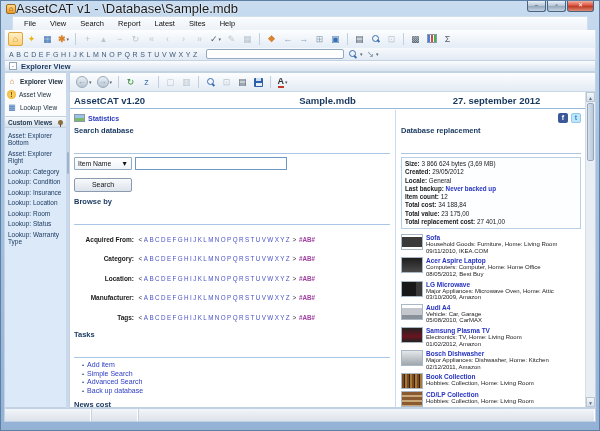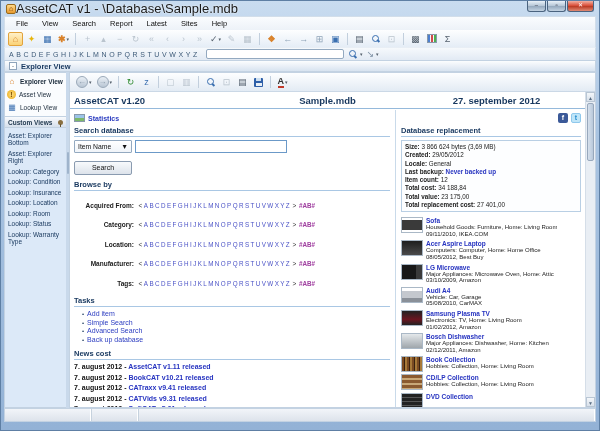--- a/index.html
+++ b/index.html
@@ -11,21 +11,21 @@
   .titlebar{ height:15px; display:flex; align-items:center; padding:0 5px; position:relative;}
   .app-ico{ width:10px; height:10px; background:linear-gradient(180deg,#FFD98A,#E89A2E);
     border:1px solid #9A6A1A; border-radius:2px; font-size:7px; line-height:8px; text-align:center; color:#7A3A00;}
   .title-text{ font-size:13px; color:#1A1A1A; margin-left:0; text-shadow:0 0 2px #fff;}
   .winbtns{ position:absolute; right:5px; top:0; display:flex;}
   .winbtn{ width:19px; height:11px; border:1px solid #4A637F; border-top:none; border-radius:0 0 3px 3px;
     background:linear-gradient(180deg,#E9F1F8,#B9C9D9 45%,#93A7BC 50%,#C3D3E2); font-size:6px; line-height:9px;
     text-align:center; color:#223; margin-left:1px;}
   .winbtn.close{ width:27px; background:linear-gradient(180deg,#F2B0A2,#D9513C 45%,#B8361F 50%,#E08A74); color:#fff;}
   
-  .menubar{ margin:0 3px; height:14px; background:linear-gradient(180deg,#FAFCFE,#EDF2F8);
+  .menubar{ margin:0 11px; height:14px; background:linear-gradient(180deg,#FAFCFE,#EDF2F8);
     border:1px solid #D2DEEA; border-bottom:none; display:flex; align-items:center; padding-left:4px;}
   .menu-item{ font-size:7.5px; color:#111; padding:1px 7px; }
   
   .toolbar{ margin:0 3px; height:17px; background:linear-gradient(180deg,#FDFEFF,#E5EDF6);
     border-left:1px solid #D2DEEA; border-right:1px solid #D2DEEA; display:flex; align-items:center; padding:0 3px; gap:1px;}
   .tb-sep{ width:1px; height:12px; background:#C2CFDD; margin:0 3px;}
   .tb-btn{ min-width:15px; height:14px; display:flex; align-items:center; justify-content:center;
     border:1px solid transparent; border-radius:2px; padding:0 1px;}
   .tb-btn[data-state="active"]{ background:linear-gradient(180deg,#FFF0C8,#FAD277); border-color:#E2A33C;}
   .tb-ico{ display:inline-flex; align-items:center; justify-content:center;}
@@ -95,21 +95,21 @@
   .page{ flex:1; position:relative; background:#fff;}
   .hdr-row{ position:absolute; left:0; right:10px; top:0; height:17px; display:flex; align-items:center;
     border-bottom:1px solid #95B9DB; padding:0 4px;}
   .hdr-left,.hdr-center,.hdr-right{ flex:1; font-size:9.5px; font-weight:bold; color:#17375E;}
   .hdr-center{ text-align:center;}
   .hdr-right{ text-align:center;}
   .columns{ position:absolute; top:18px; bottom:0; left:0; right:10px; display:flex; overflow:hidden;}
   .leftcol{ width:326px; padding:2px 5px 0 4px; border-right:1px solid #C9DAEA; overflow:hidden;}
   .rightcol{ flex:1; padding:1px 4px 0 5px; overflow:hidden;}
   .sec-hdr{ font-size:7.5px; font-weight:bold; color:#17375E; border-bottom:1px solid #A9C7E4;
-    padding-bottom:1px; margin-bottom:3px;}
+    padding-bottom:18px; margin-bottom:3px;}
   
   .stats-row{ display:flex; align-items:center; gap:3px; margin:2px 0 4px 0;}
   .stats-ico{ width:11px; height:8px; border:1px solid #8899AA; background:linear-gradient(180deg,#9CC4E8 50%,#7CB86A 50%);}
   .stats-label{ font-size:7px; font-weight:bold; color:#2B3CC0;}
   
   .search-row{ display:flex; align-items:center; gap:3px; margin-bottom:3px;}
   .field-selector{ width:58px; height:13px; border:1px solid #93A9C0; background:linear-gradient(180deg,#FFFFFF,#F0F4F9);
     display:flex; align-items:center; justify-content:space-between; padding:0 3px; border-radius:1px;}
   .field-selector span{ font-size:6.8px; color:#111;}
   .fs-caret{ font-size:5px; color:#444;}

